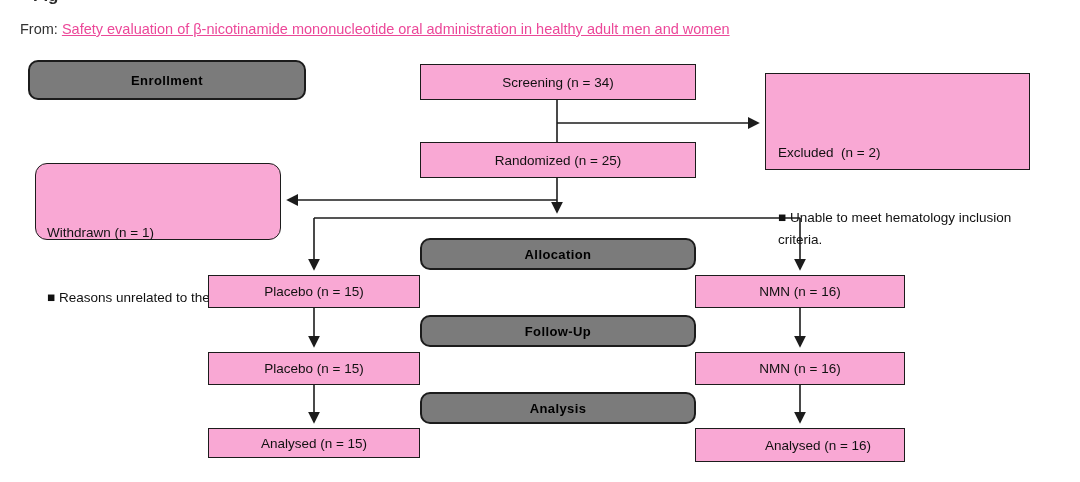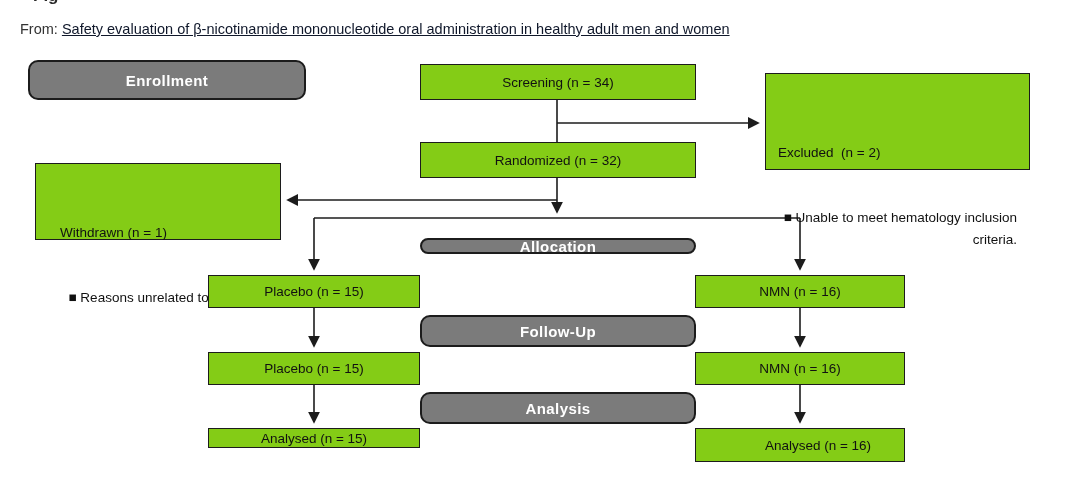--- a/index.html
+++ b/index.html
@@ -26,64 +26,64 @@
     margin-top: -14px;
   }
   .header-line {
     position: absolute;
     left: 20px; top: 21px;
     font-size: 14.5px;
     color: #333333;
     white-space: nowrap;
   }
   .header-line a {
-    color: #0f172a;
+    color: #ec4899;
     text-decoration: underline;
     cursor: pointer;
   }
   svg.connectors {
     position: absolute;
     left: 0; top: 0;
     width: 1080px; height: 482px;
   }
   .stage-box {
     position: absolute;
     background: #7b7b7b;
     border: 2px solid #1c1c1c;
     border-radius: 10px;
     box-sizing: border-box;
     display: flex;
     align-items: center;
     justify-content: center;
-    color: #ffffff;
+    color: #000000;
     font-weight: bold;
-    font-size: 15px;
+    font-size: 13px;
     letter-spacing: 0.4px;
   }
   .flow-box {
     position: absolute;
-    background: #84cc16;
+    background: #f9a8d4;
     border: 1.6px solid #1c1c1c;
     box-sizing: border-box;
     color: #111111;
     font-size: 13.5px;
   }
   .flow-box.centered {
     display: flex;
     align-items: center;
     justify-content: center;
   }
   .side-note {
     line-height: 1.6;
     white-space: pre-wrap;
   }
   .side-note .title { display: block; }
-  .side-note .reason { display: block; text-align: right; }
+  .side-note .reason { display: block; }
   #excluded-box { padding: 25px 12px 0 12px; }
-  #withdrawn-box { padding: 15px 10px 0 24px; }
+  #withdrawn-box { padding: 15px 10px 0 11px; border-radius: 12px; }
 </style>
 </head>
 <body>
 
 <div id="screen">
 
   <div class="fig-fragment">
     <span>Fig</span>
   </div>
 
@@ -106,38 +106,38 @@
       <line x1="314" y1="218" x2="314" y2="269" marker-end="url(#ah)"></line>
       <line x1="800" y1="218" x2="800" y2="269" marker-end="url(#ah)"></line>
       <line x1="314" y1="308" x2="314" y2="346" marker-end="url(#ah)"></line>
       <line x1="800" y1="308" x2="800" y2="346" marker-end="url(#ah)"></line>
       <line x1="314" y1="385" x2="314" y2="422" marker-end="url(#ah)"></line>
       <line x1="800" y1="385" x2="800" y2="422" marker-end="url(#ah)"></line>
     </g>
   </svg>
 
   <div class="stage-box" style="left:28px; top:60px; width:278px; height:40px;">Enrollment</div>
-  <div class="stage-box" style="left:420px; top:238px; width:276px; height:16px;text-align:center;">Allocation</div>
+  <div class="stage-box" style="left:420px; top:238px; width:276px; height:32px;text-align:center;">Allocation</div>
   <div class="stage-box" style="left:420px; top:315px; width:276px; height:32px;">Follow-Up</div>
   <div class="stage-box" style="left:420px; top:392px; width:276px; height:32px;">Analysis</div>
 
   <div class="flow-box centered" style="left:420px; top:64px; width:276px; height:36px;">Screening (n = 34)</div>
-  <div class="flow-box centered" style="left:420px; top:142px; width:276px; height:36px;">Randomized (n = 32)</div>
+  <div class="flow-box centered" style="left:420px; top:142px; width:276px; height:36px;">Randomized (n = 25)</div>
 
   <div class="flow-box side-note" id="excluded-box" style="left:765px; top:73px; width:265px; height:97px;">
     <span class="title">Excluded  (n = 2)</span>
     <span class="reason">■ Unable to meet hematology inclusion criteria.</span>
   </div>
   <div class="flow-box side-note" id="withdrawn-box" style="left:35px; top:163px; width:246px; height:77px;">
     <span class="title">Withdrawn (n = 1)</span>
     <span class="reason">■ Reasons unrelated to the study.</span>
   </div>
 
   <div class="flow-box centered" style="left:208px; top:275px; width:212px; height:33px;">Placebo (n = 15)</div>
   <div class="flow-box centered" style="left:695px; top:275px; width:210px; height:33px;">NMN (n = 16)</div>
 
   <div class="flow-box centered" style="left:208px; top:352px; width:212px; height:33px;">Placebo (n = 15)</div>
   <div class="flow-box centered" style="left:695px; top:352px; width:210px; height:33px;">NMN (n = 16)</div>
 
-  <div class="flow-box centered" style="left:208px; top:428px; width:212px; height:20px;">Analysed (n = 15)</div>
+  <div class="flow-box centered" style="left:208px; top:428px; width:212px; height:30px;">Analysed (n = 15)</div>
   <div class="flow-box centered" style="left:695px; top:428px; width:210px; height:34px;padding-left:36px;">Analysed (n = 16)</div>
 
 </div>
 
 </body></html>

